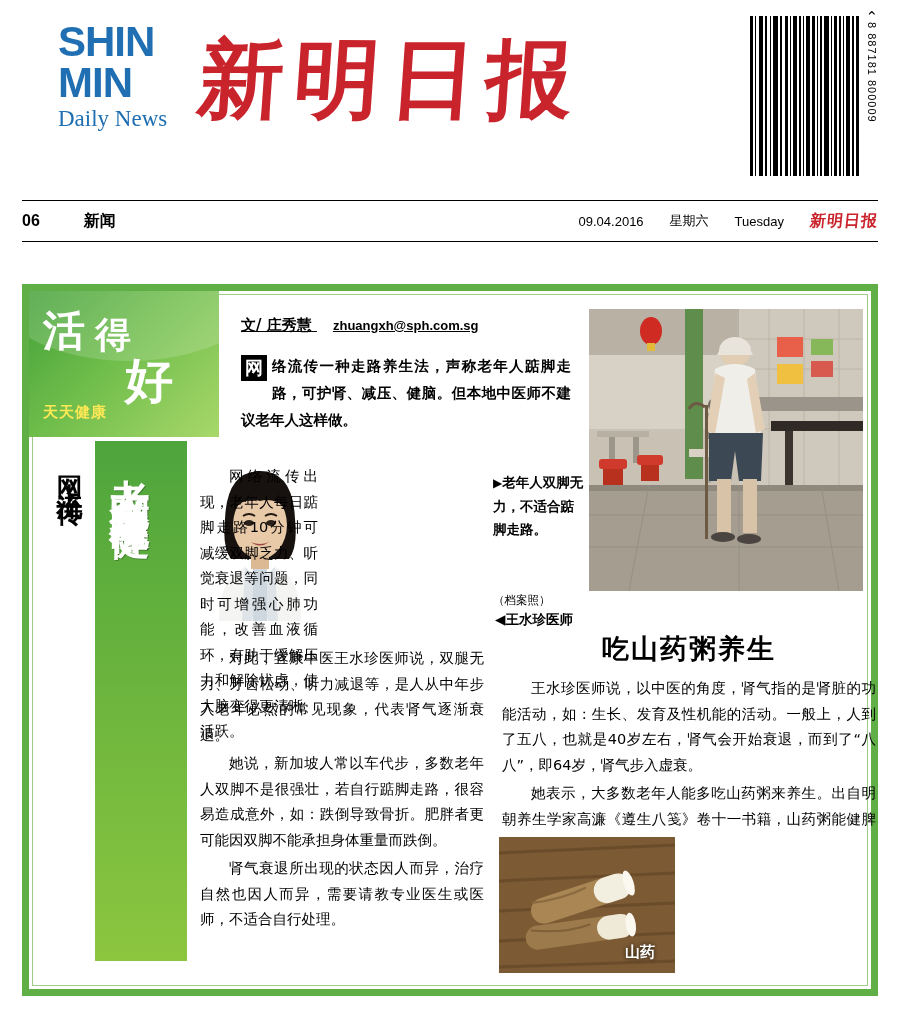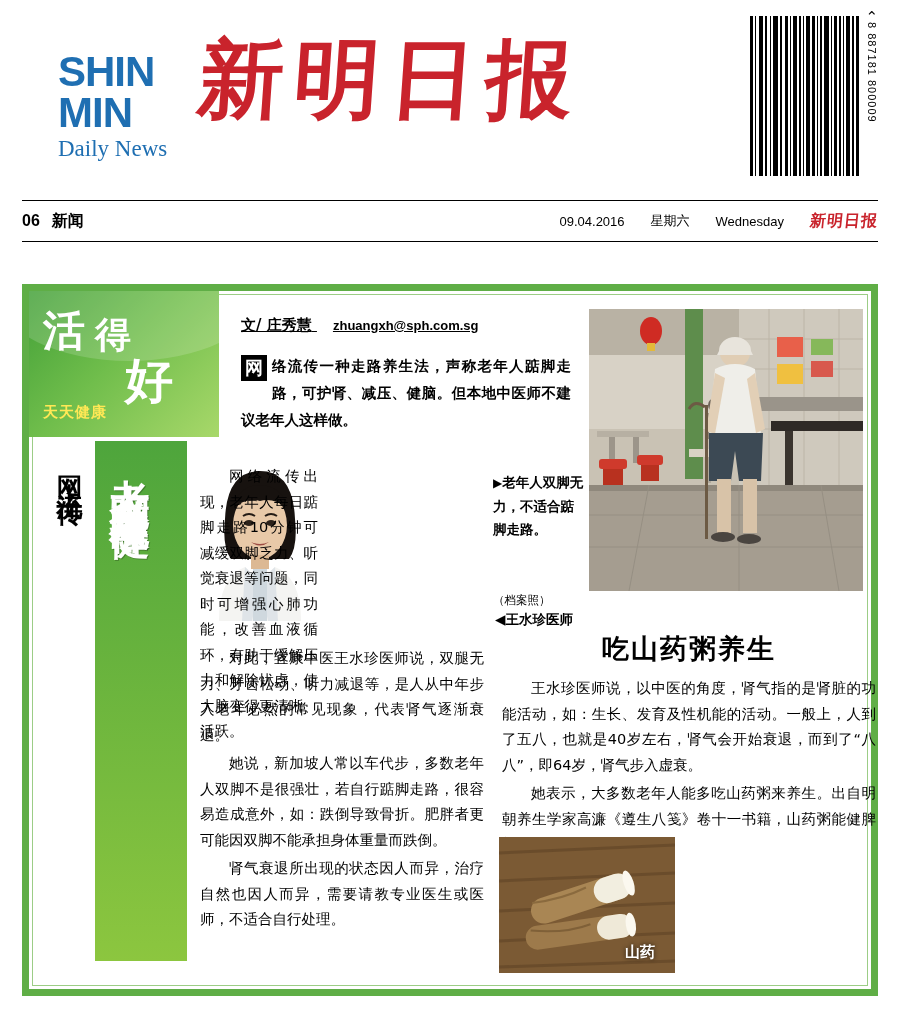--- a/index.html
+++ b/index.html
@@ -16,21 +16,21 @@
   
   .masthead {
     position: relative;
     height: 200px;
     padding: 18px 24px 0 24px;
     display: flex;
     align-items: flex-start;
   }
   .logo-block {
     margin-left: 34px;
-    margin-top: 34px;
+    margin-top: 4px;
     width: 130px;
   }
   .logo-shin {
     font-family: "Liberation Sans", sans-serif;
     font-weight: bold;
     font-size: 42px;
     line-height: 40px;
     letter-spacing: -1px;
     color: #1f6fb2;
   }
@@ -94,20 +94,21 @@
   }
 
   
   .rule { border-top: 1.5px solid #000; margin: 0 22px; }
   .sectionbar {
     margin: 0 22px;
     height: 40px;
     display: flex;
     align-items: center;
     font-size: 15px;
+    gap: 32px;
   }
   .sec-page { font-family:"Liberation Sans",sans-serif; font-weight: bold; font-size: 16px; margin-right: 12px; }
   .sec-name { font-family:"DejaVu Sans",sans-serif; font-weight: bold; font-size: 16px; }
   .sec-right {
     margin-left: auto;
     display: flex;
     align-items: center;
     gap: 26px;
     font-size: 13px;
     font-family:"Liberation Sans",sans-serif;
@@ -344,21 +345,21 @@
   </div>
 </div>
 
 <div class="rule"></div>
 <div class="sectionbar">
   <span class="sec-page">06</span>
   <span class="sec-name">新闻</span>
   <span class="sec-right">
     <span>09.04.2016</span>
     <span class="cn">星期六</span>
-    <span>Wednesday</span>
+    <span>Tuesday</span>
     <span class="sec-logo-mini">新明日报</span>
   </span>
 </div>
 <div class="rule"></div>
 
 <div class="frame">
   <div class="frame-inner"></div>
 
   <div class="flag">
     <span class="flag-t flag-huo">活</span>

